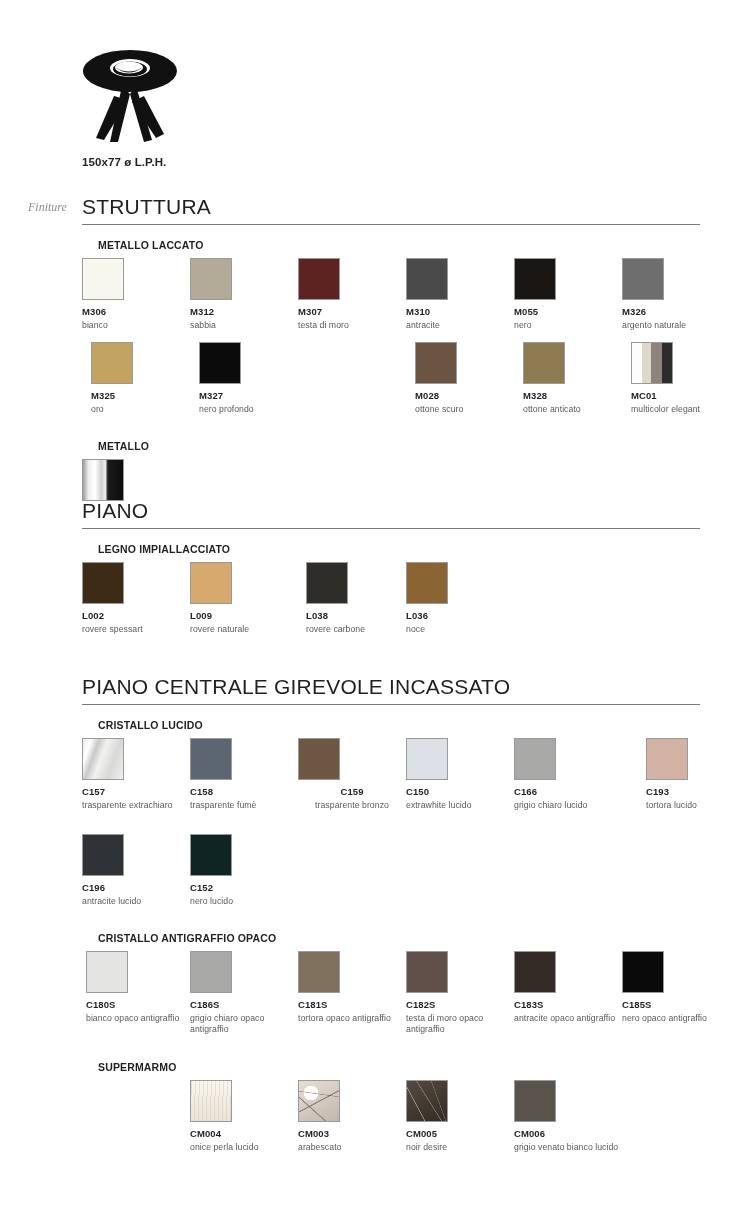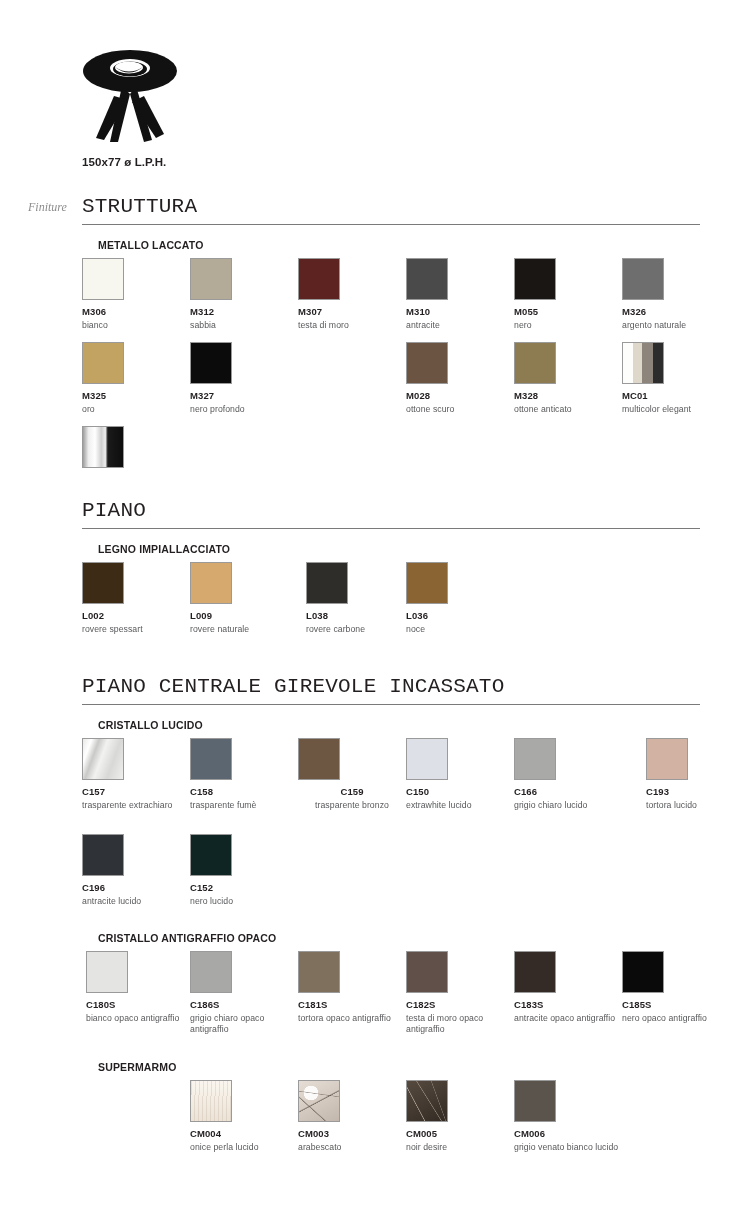--- a/index.html
+++ b/index.html
@@ -26,21 +26,21 @@
     position:absolute;left:28px;top:200px;
     font-family:"Liberation Serif", serif;
     font-style:italic;font-size:12px;color:#8c8c8c;
   }
 
   
   .section{position:absolute;left:82px;width:618px;}
   .section-title{
     font-size:21px;font-weight:400;letter-spacing:.2px;
     color:#231f20;line-height:1;
-    font-family:Liberation Mono, monospace;
+    font-family:Liberation Sans, sans-serif;
     padding-bottom:7px;
     border-bottom:1px solid #7a7a7a;
   }
   .group-title{
     font-size:10.5px;font-weight:700;letter-spacing:.15px;
     color:#231f20;margin-top:14px;margin-bottom:7px;
     text-transform:uppercase;
     padding-left:16px;
   }
 
@@ -153,21 +153,21 @@
           <div class="desc">nero</div>
         </div>
         <div class="swatch-item" style="left: 540px;">
           <div class="chip">
             <div class="tex speckle" style="background: rgb(110, 110, 110);"></div>
           </div>
           <div class="code">M326</div>
           <div class="desc">argento naturale</div>
         </div>
       </div>
-      <div class="swatch-row g6" style="height: 84px;">
+      <div class="swatch-row g6" style="height: 84px; margin-left: 9px;">
         <div class="swatch-item" style="left: 0px;">
           <div class="chip">
             <div class="tex speckle" style="background: rgb(195, 163, 98);"></div>
           </div>
           <div class="code">M325</div>
           <div class="desc">oro</div>
         </div>
         <div class="swatch-item" style="left: 108px;">
           <div class="chip">
             <div class="tex" style="background: rgb(11, 11, 11);"></div>
@@ -190,20 +190,21 @@
           <div class="desc">ottone anticato</div>
         </div>
         <div class="swatch-item" style="left: 540px;">
           <div class="chip">
             <div class="tex" style="background: linear-gradient(90deg, rgb(253, 253, 251) 0%, rgb(253, 253, 251) 24%, rgb(221, 216, 201) 24%, rgb(221, 216, 201) 48%, rgb(141, 133, 124) 48%, rgb(141, 133, 124) 74%, rgb(44, 44, 44) 74%, rgb(44, 44, 44) 100%);"></div>
           </div>
           <div class="code">MC01</div>
           <div class="desc">multicolor elegant</div>
         </div>
       </div>
+      <div class="group-title">METALLO</div>
       <div class="swatch-row g6" style="height: 54px;">
         <div class="swatch-item" style="left: 0px;">
           <div class="chip">
             <div class="tex" style="background: linear-gradient(90deg, rgb(158, 158, 158) 0%, rgb(239, 239, 239) 14%, rgb(255, 255, 255) 30%, rgb(207, 207, 207) 46%, rgb(239, 239, 239) 56%, rgb(26, 26, 26) 62%, rgb(13, 13, 13) 100%);"></div>
           </div>
         </div>
       </div>
     </div>
     <div class="section" style="top: 500px;">
       <div class="section-title">PIANO</div>

